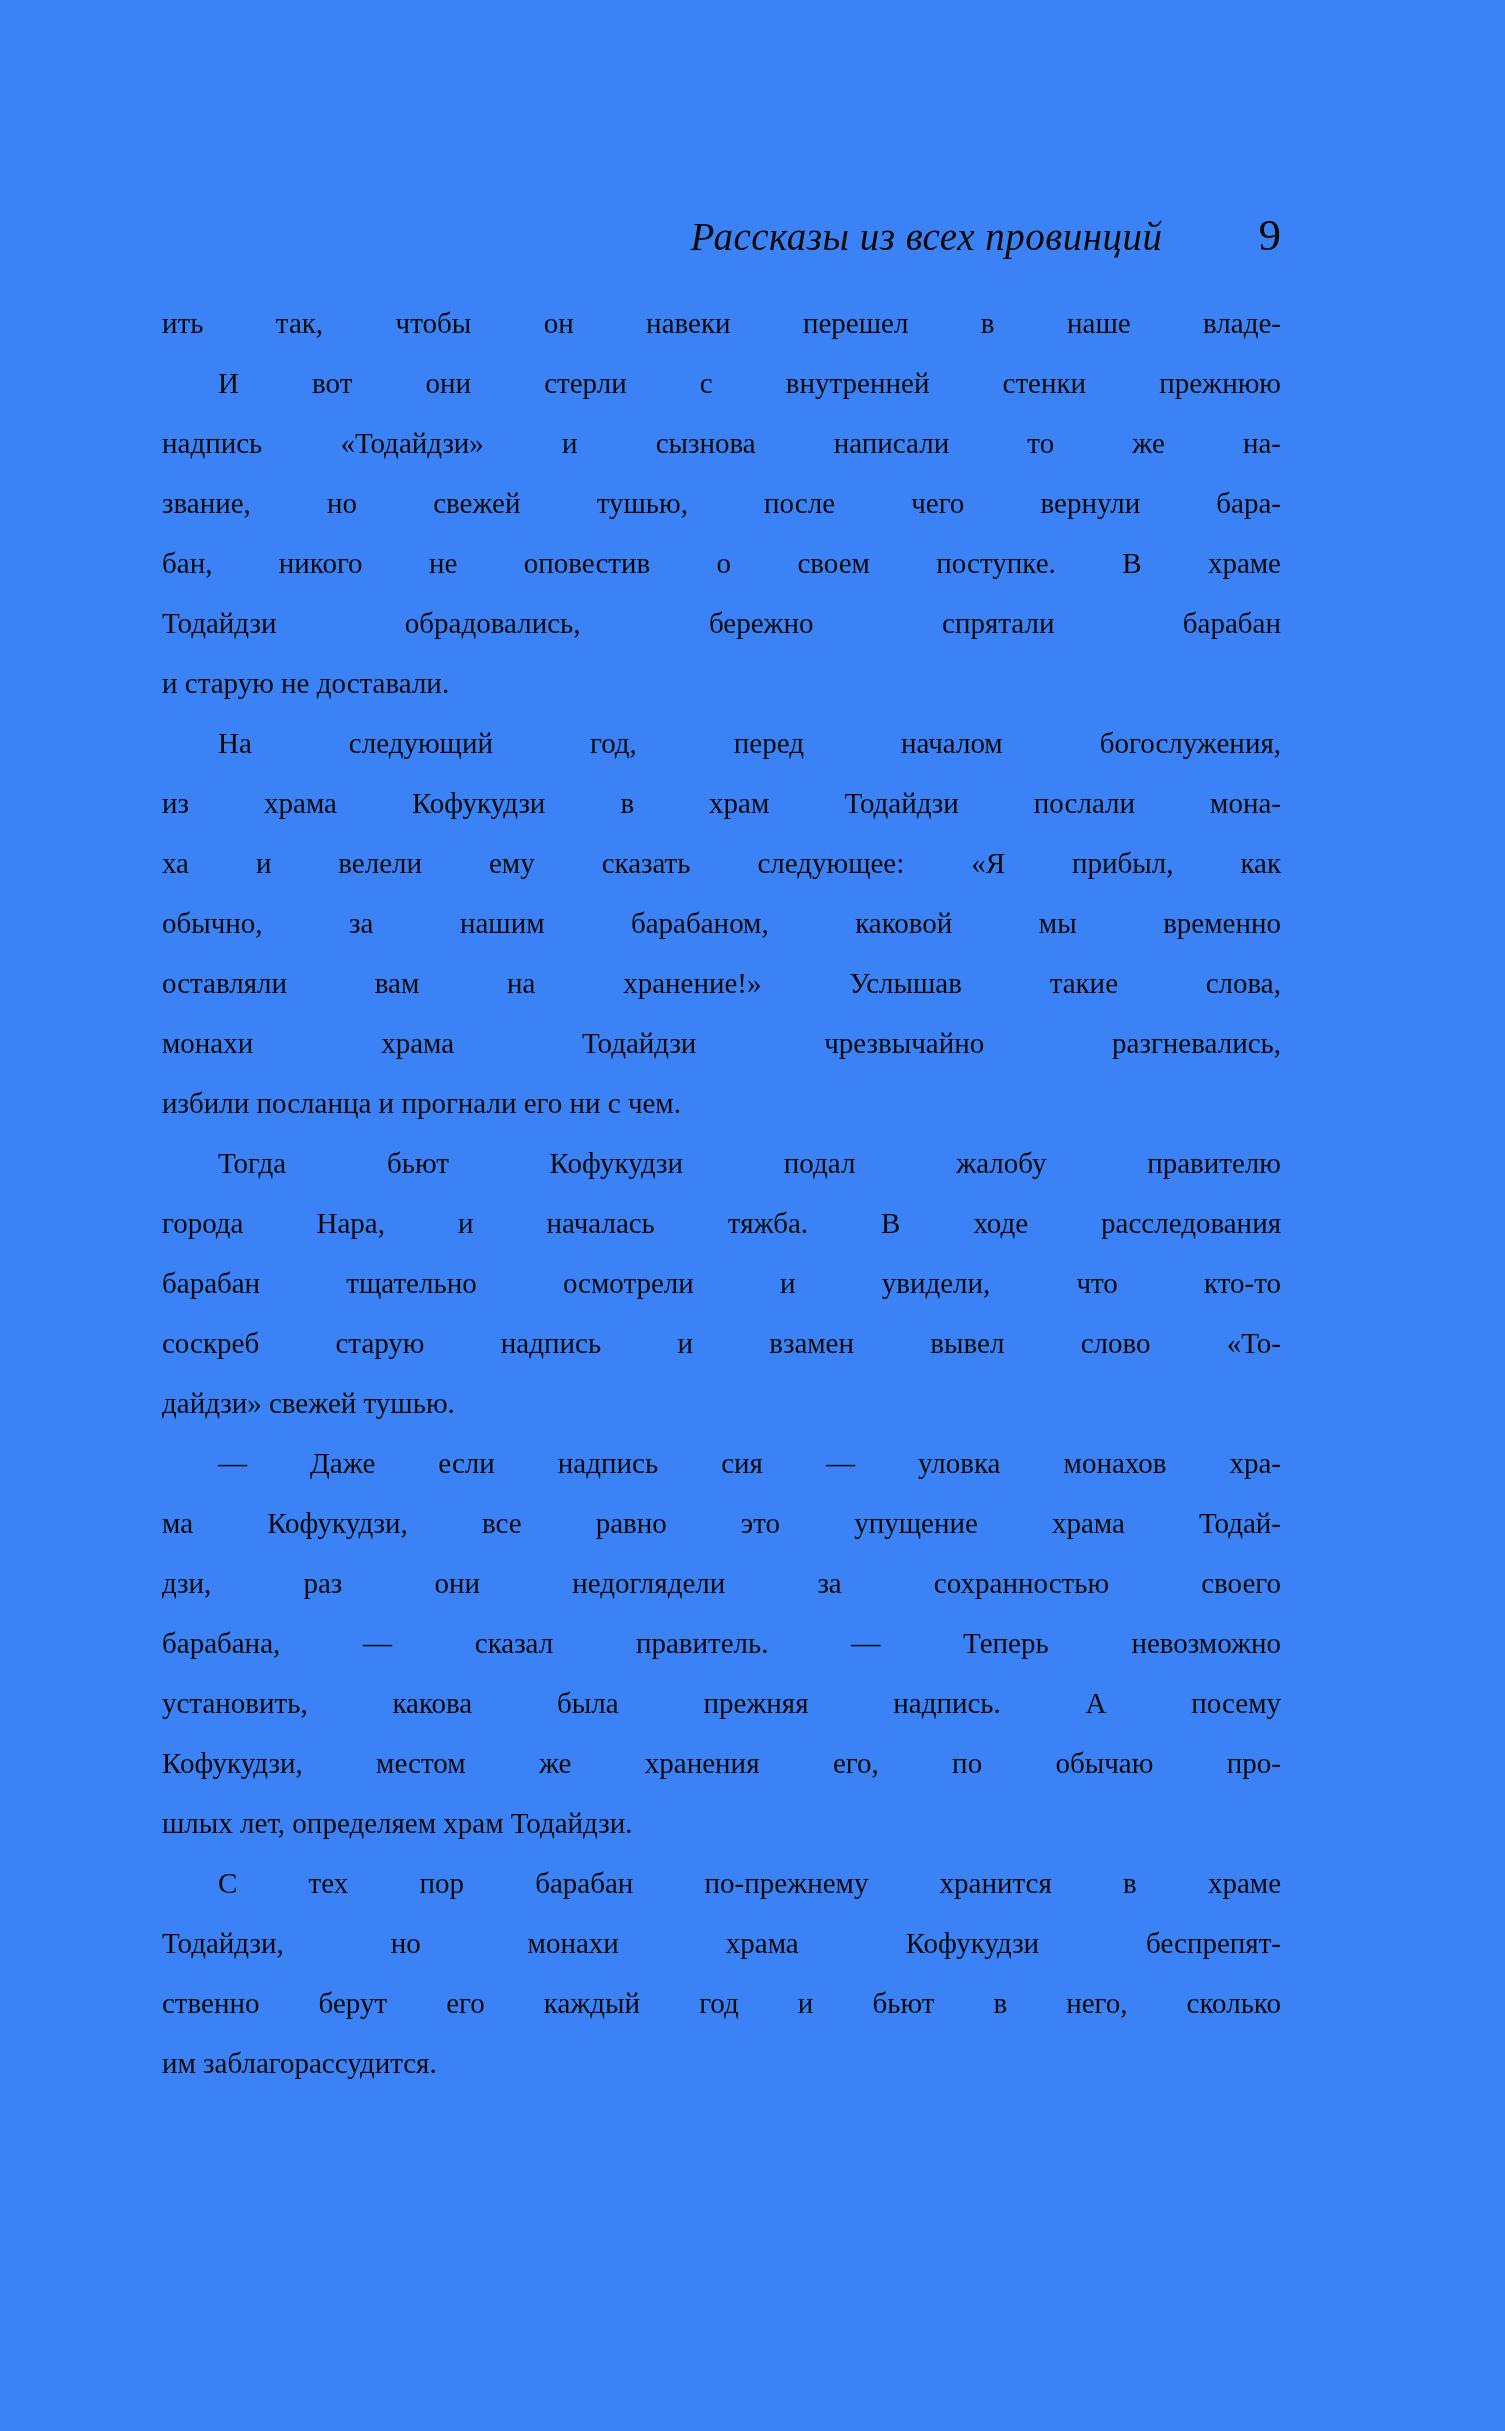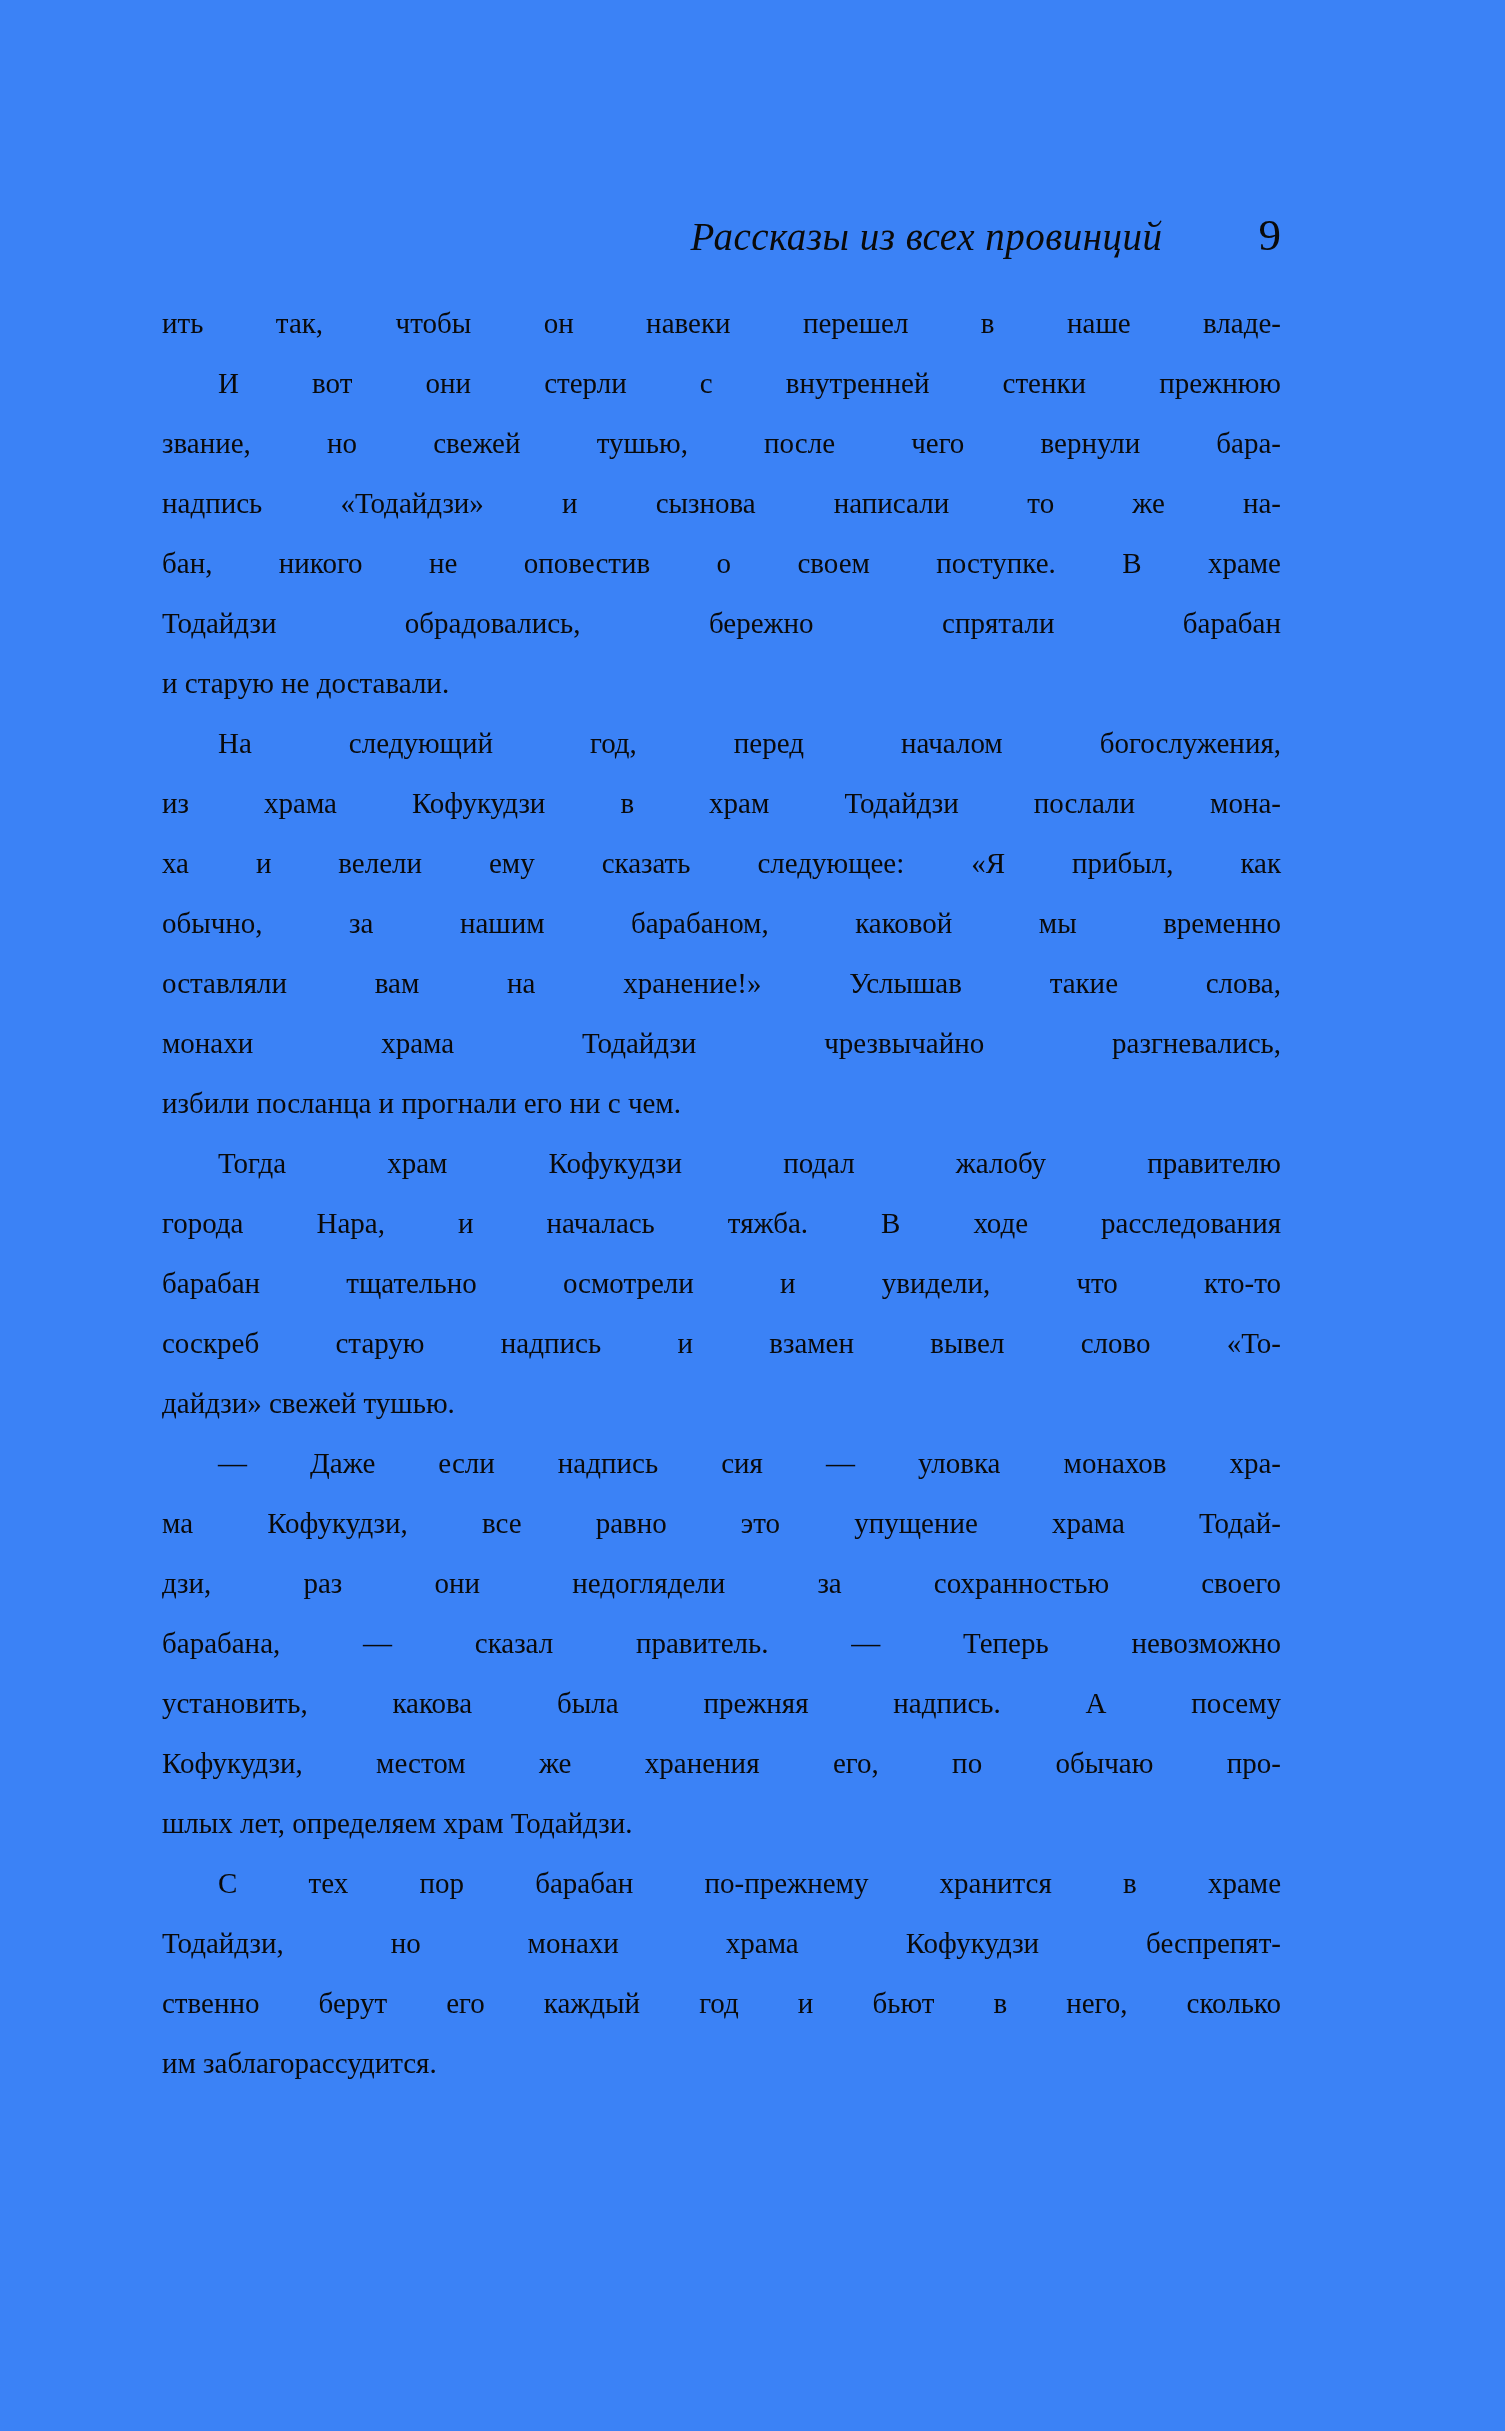--- a/index.html
+++ b/index.html
@@ -64,33 +64,33 @@
 <div class="page" style="color: rgb(10, 10, 10); background: #3b82f6;">
   <div class="running-head">
     <span class="head-title">Рассказы из всех провинций</span>
     <span class="page-number">9</span>
   </div>
 
   <div class="text-block">
 
   <div class="line">ить так, чтобы он навеки перешел в наше владе-</div>
       <div class="line indent">И вот они стерли с внутренней стенки прежнюю</div>
+      <div class="line">надпись «Тодайдзи» и сызнова написали то же на-</div>
       <div class="line">звание, но свежей тушью, после чего вернули бара-</div>
-      <div class="line">надпись «Тодайдзи» и сызнова написали то же на-</div>
       <div class="line">бан, никого не оповестив о своем поступке. В храме</div>
       <div class="line">Тодайдзи обрадовались, бережно спрятали барабан</div>
       <div class="line para-end">и старую не доставали.</div>
       <div class="line indent">На следующий год, перед началом богослужения,</div>
       <div class="line">из храма Кофукудзи в храм Тодайдзи послали мона-</div>
       <div class="line">ха и велели ему сказать следующее: «Я прибыл, как</div>
       <div class="line">обычно, за нашим барабаном, каковой мы временно</div>
       <div class="line">оставляли вам на хранение!» Услышав такие слова,</div>
       <div class="line">монахи храма Тодайдзи чрезвычайно разгневались,</div>
       <div class="line para-end">избили посланца и прогнали его ни с чем.</div>
-      <div class="line indent">Тогда храм Кофукудзи подал жалобу правителю</div>
+      <div class="line indent">Тогда бьют Кофукудзи подал жалобу правителю</div>
       <div class="line">города Нара, и началась тяжба. В ходе расследования</div>
       <div class="line">барабан тщательно осмотрели и увидели, что кто-то</div>
       <div class="line">соскреб старую надпись и взамен вывел слово «То-</div>
       <div class="line para-end">дайдзи» свежей тушью.</div>
       <div class="line indent">— Даже если надпись сия — уловка монахов хра-</div>
       <div class="line">ма Кофукудзи, все равно это упущение храма Тодай-</div>
       <div class="line">дзи, раз они недоглядели за сохранностью своего</div>
       <div class="line">барабана, — сказал правитель. — Теперь невозможно</div>
       <div class="line">установить, какова была прежняя надпись. А посему</div>
       <div class="line">Кофукудзи, местом же хранения его, по обычаю про-</div>

